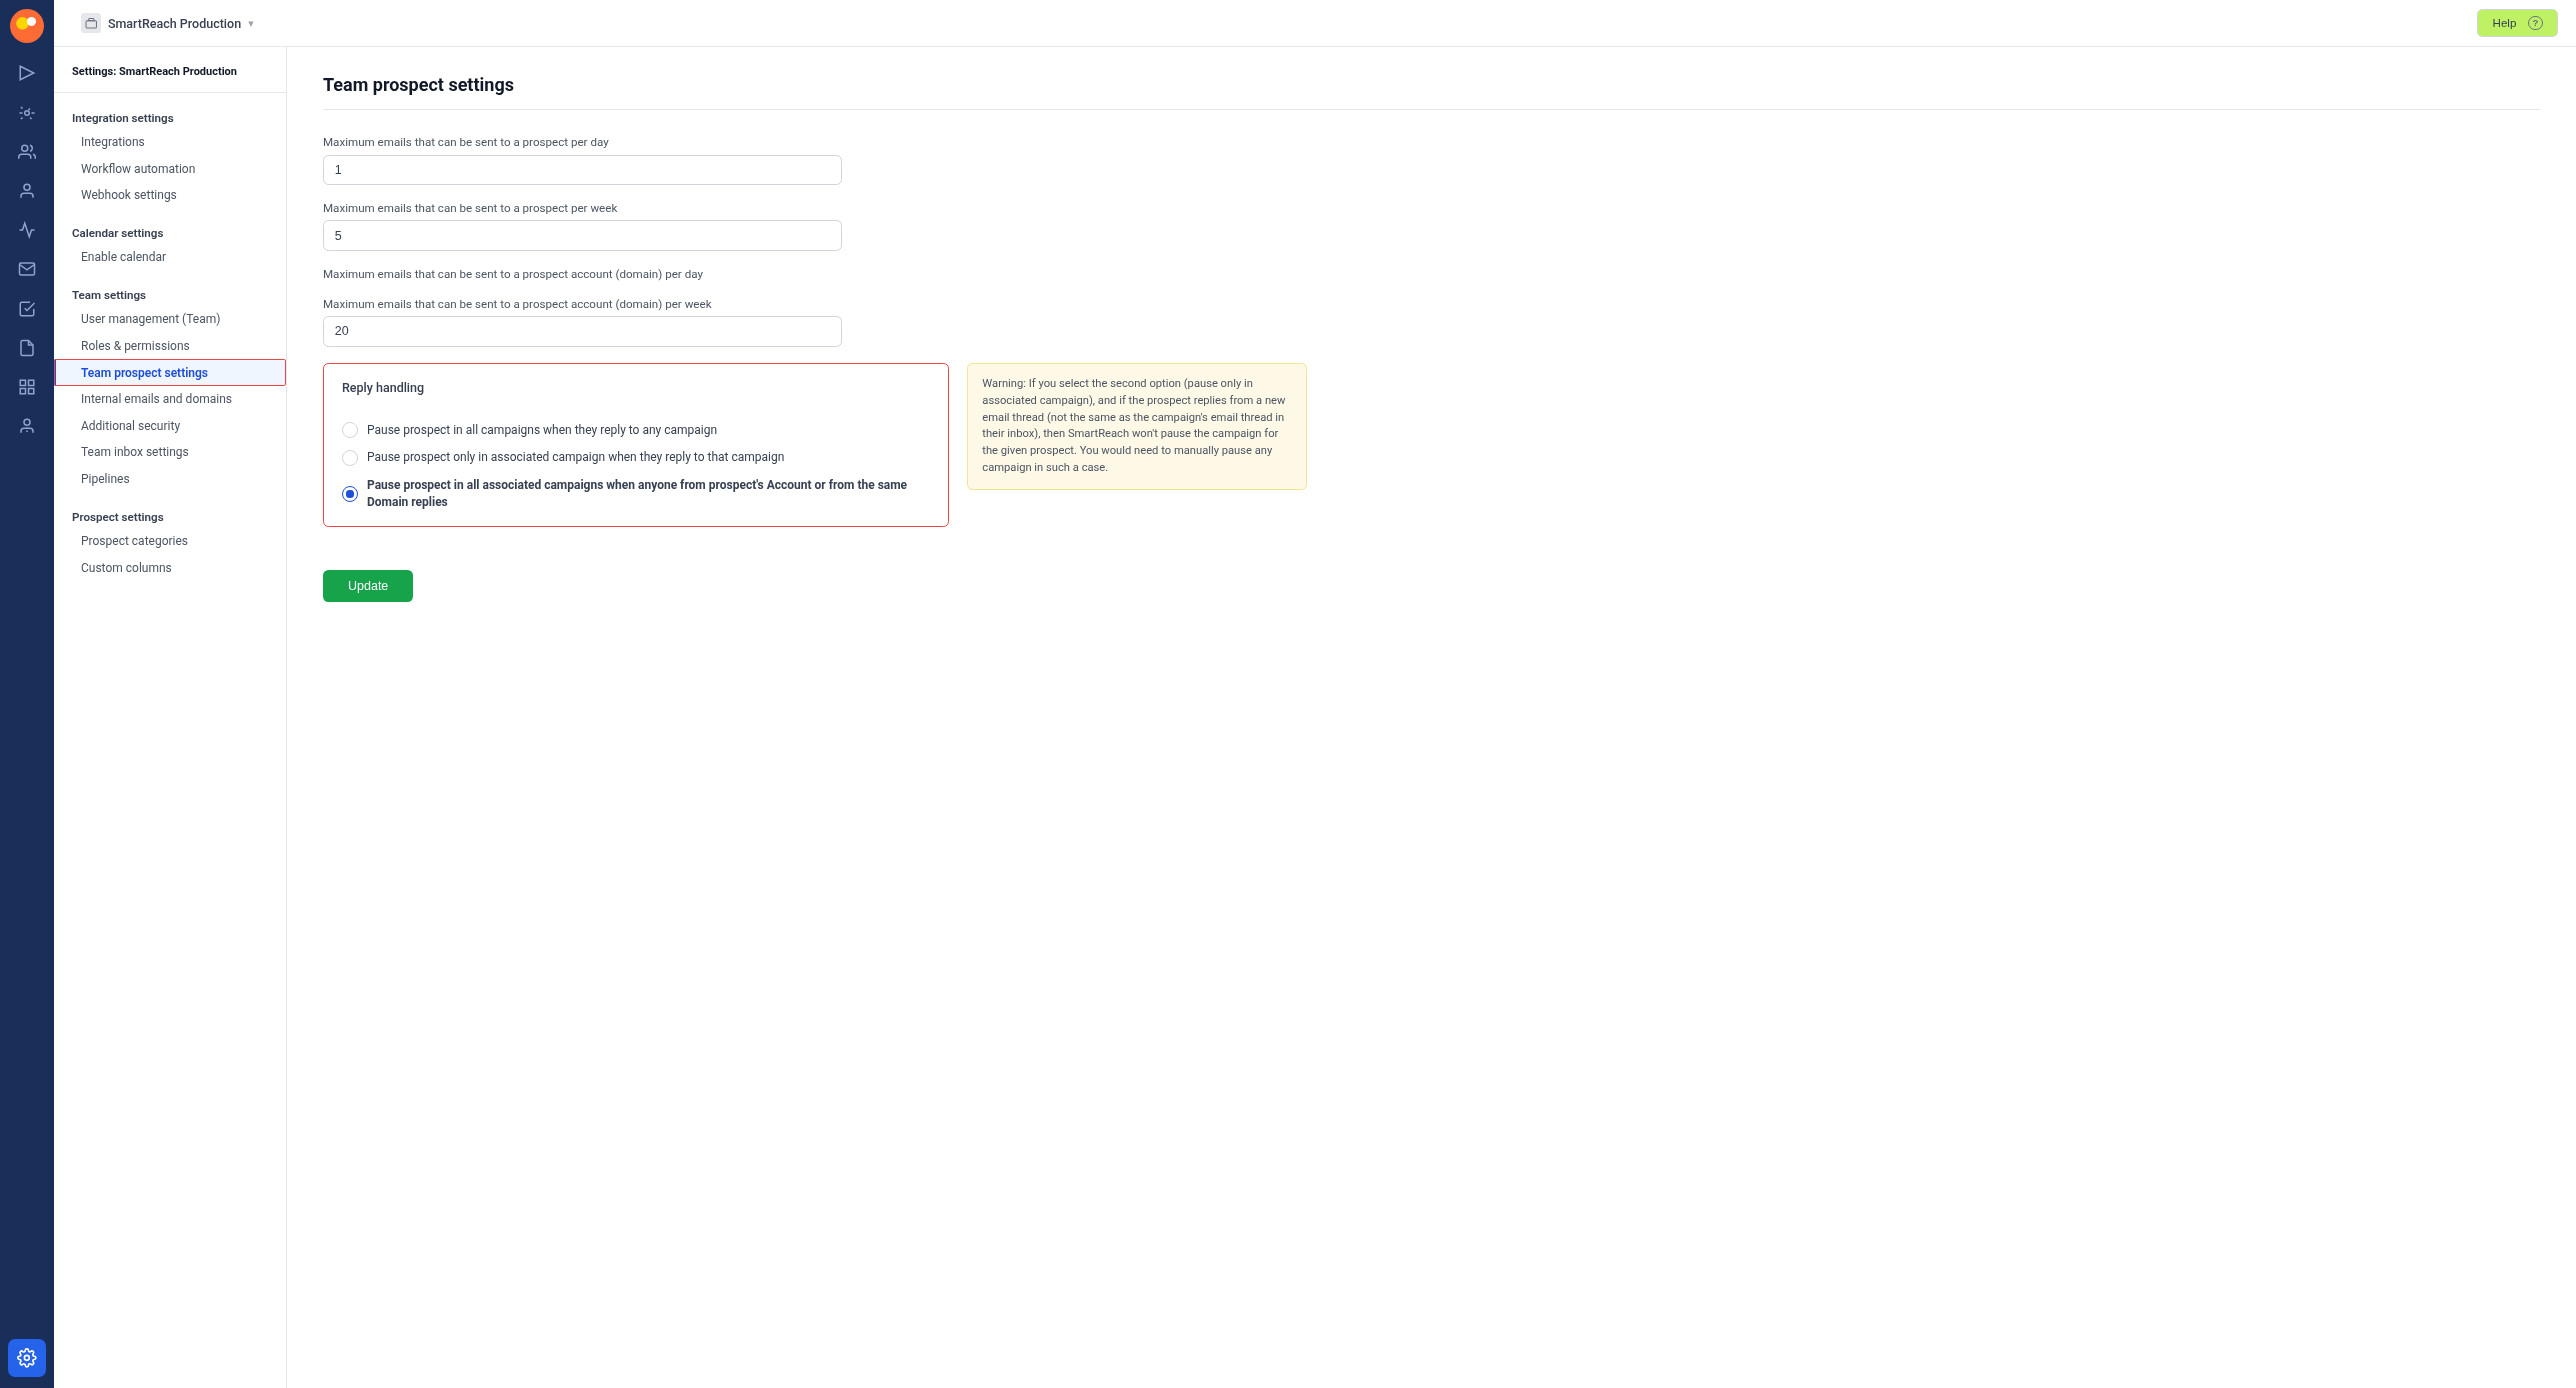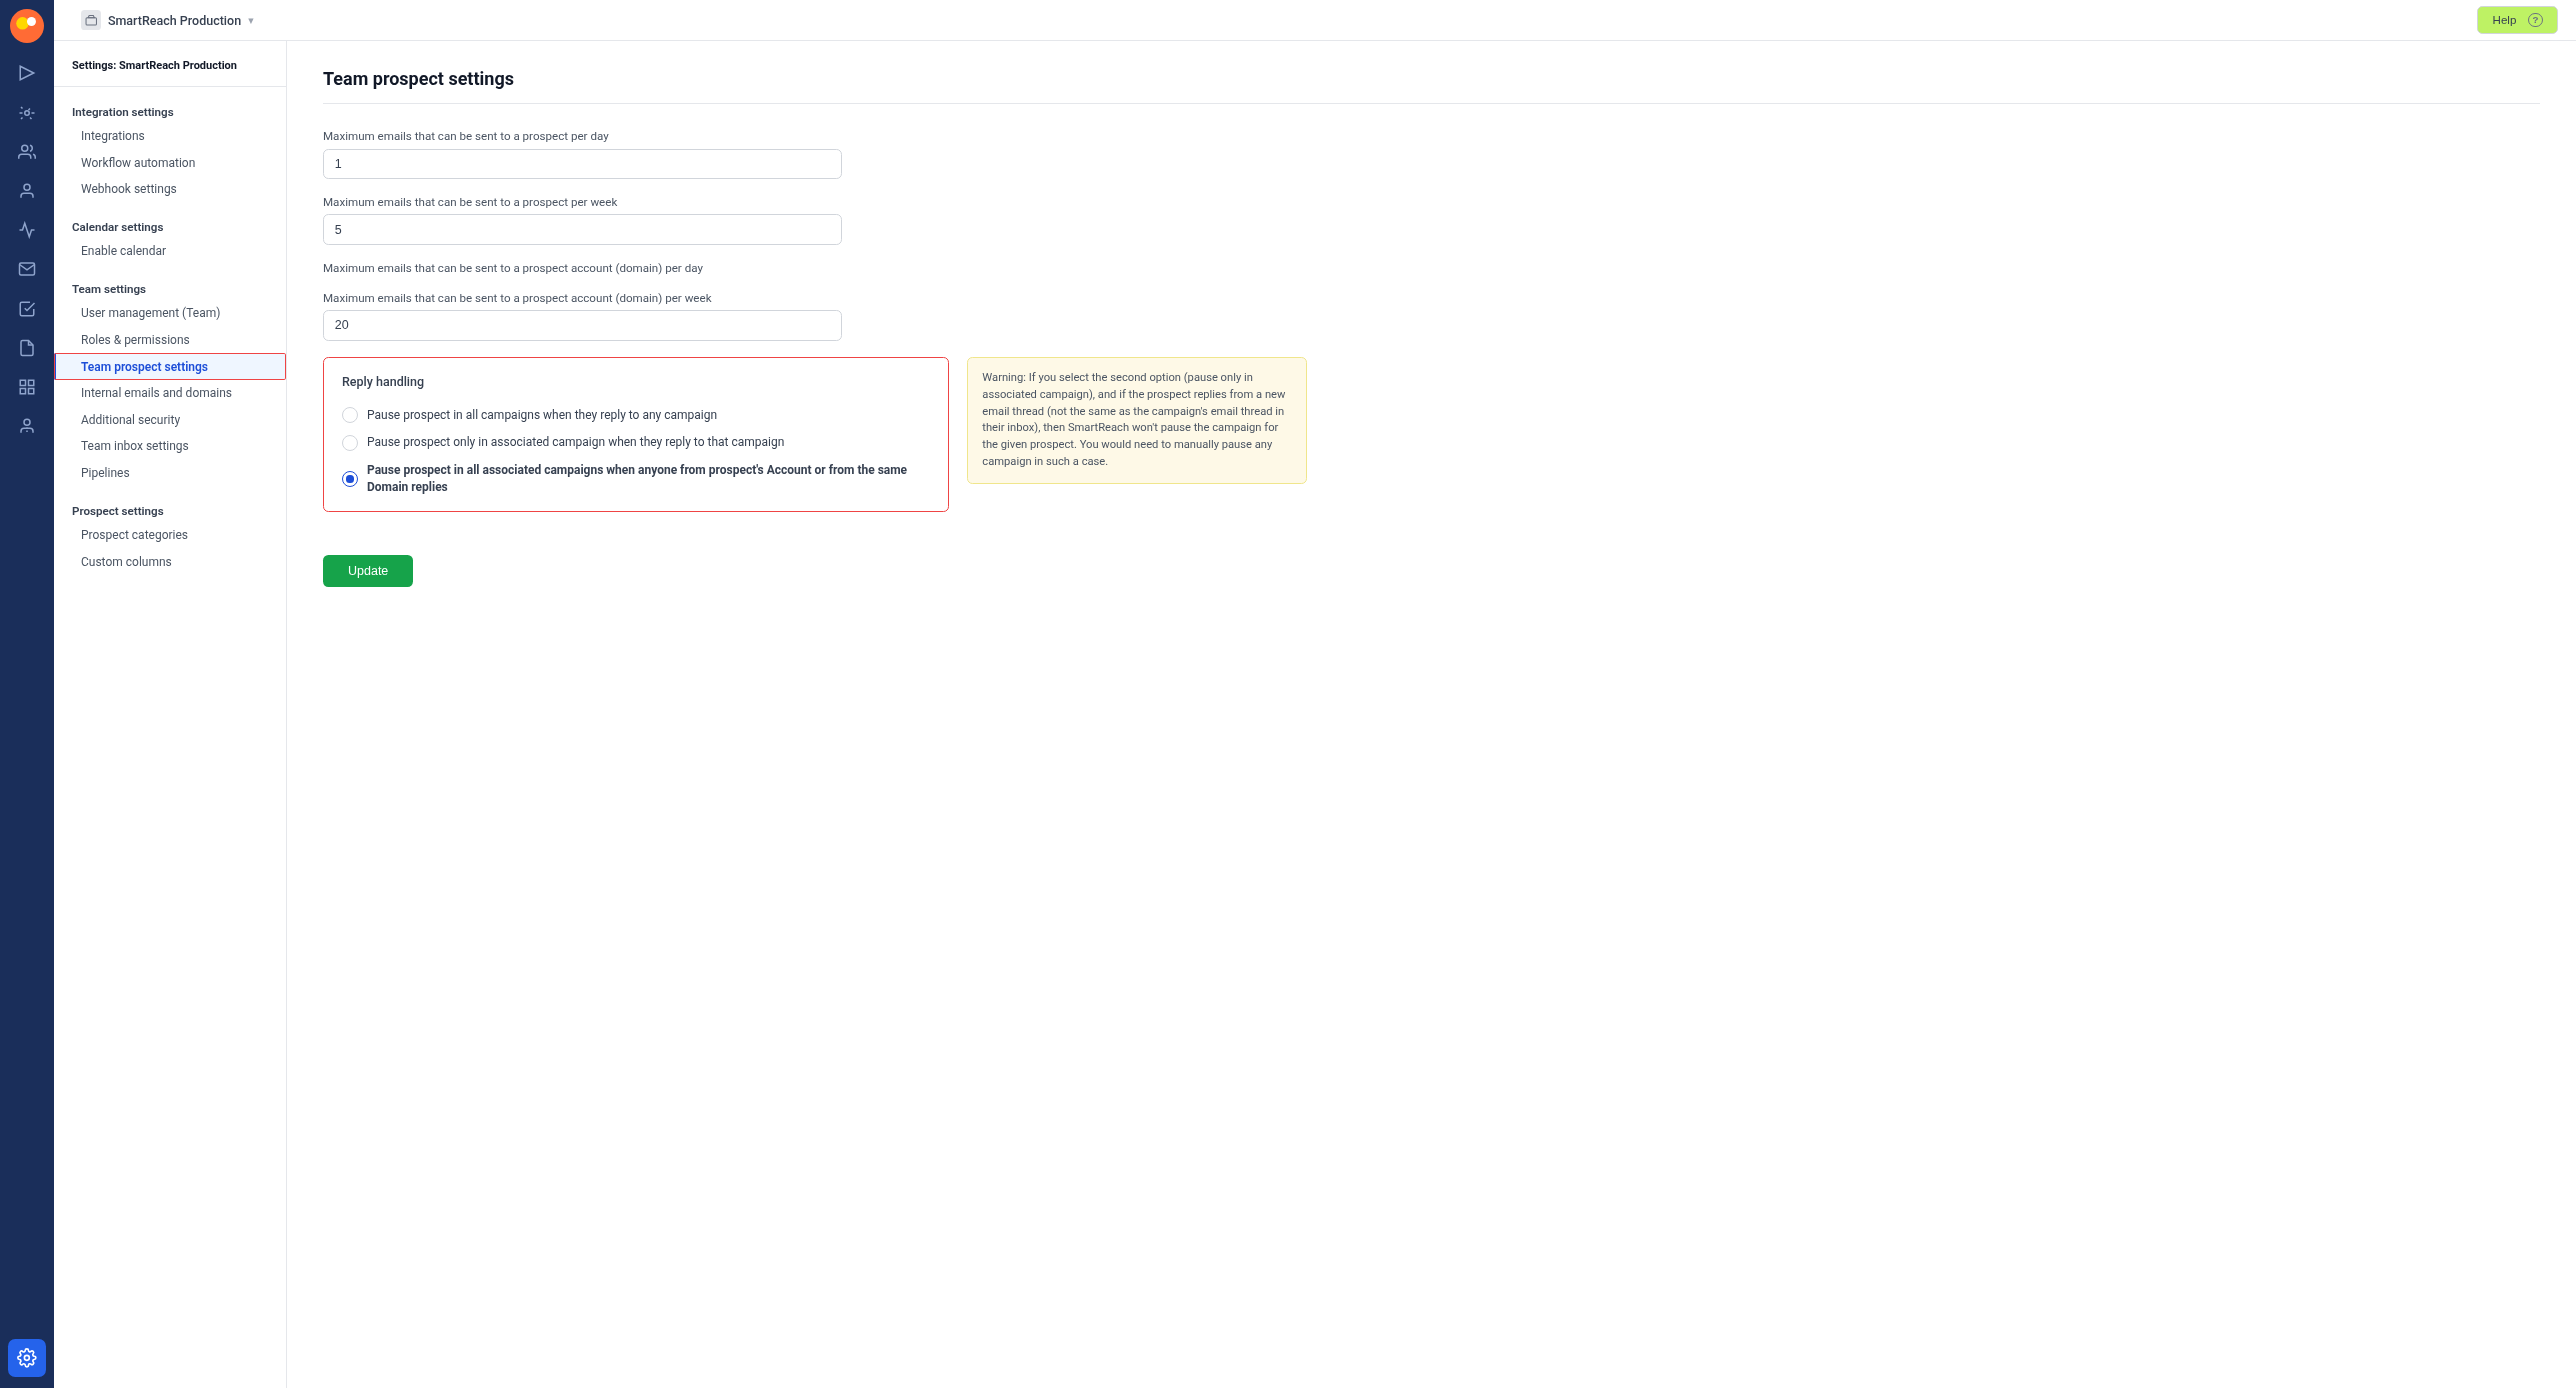--- a/index.html
+++ b/index.html
@@ -51,21 +51,21 @@
       color: #fff;
       font-size: 18px;
       cursor: pointer;
     }
 
     
     .main-area { display: flex; flex-direction: column; flex: 1; overflow: hidden; }
 
     
     .top-bar {
-      height: 41px;
+      height: 47px;
       border-bottom: 0.9px solid #e5e7eb;
       display: flex;
       align-items: center;
       padding: 0 18px;
       flex-shrink: 0;
     }
     .workspace-selector {
       display: flex;
       align-items: center;
       gap: 7.2px;
@@ -181,21 +181,21 @@
       border: 1.8px solid #ef4444;
       border-radius: 5.4px;
       padding: 16px 18px;
       margin-bottom: 21.5px;
       position: relative;
     }
     .reply-handling-title {
       font-size: 12.5px;
       font-weight: 500;
       color: #374151;
-      margin-bottom: 18px;
+      margin-bottom: 27px;
     }
     .radio-option {
       display: flex;
       align-items: center;
       gap: 9px;
       margin-bottom: 10.7px;
       cursor: pointer;
     }
     .radio-option:last-child { margin-bottom: 0; font-weight: bold; }
     .radio-circle {

